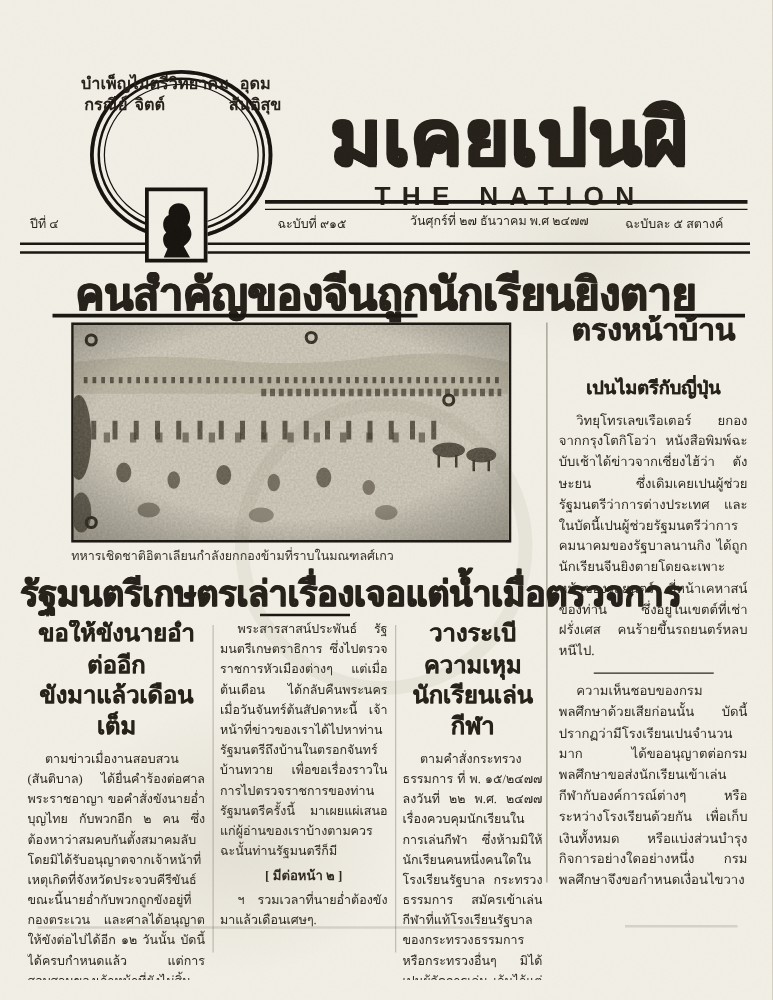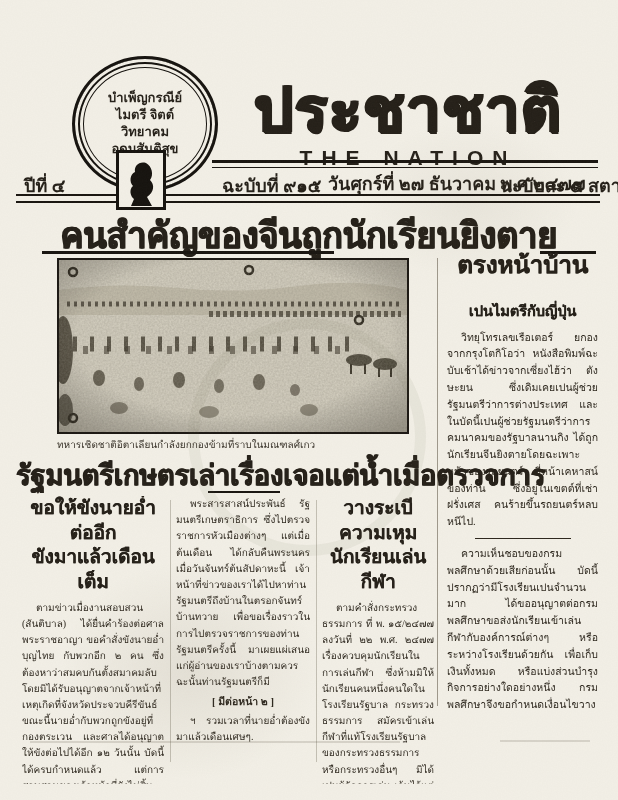--- a/index.html
+++ b/index.html
@@ -6,39 +6,39 @@
   .page{
     position:relative;width:618px;height:800px;margin:0 auto;
     background:#f3f0e7;color:#241f18;overflow:hidden;
     font-family:"Liberation Serif","DejaVu Serif",serif;
   }
   .abs{position:absolute;}
   
   .logo-oval{
     left:72px;top:56px;width:140px;height:130px;border:3px solid #15120e;border-radius:50%;
     box-shadow:inset 0 0 0 3px #f3f0e7,inset 0 0 0 5px #15120e,inset 0 0 0 8px #f3f0e7,inset 0 0 0 9px #15120e;
-    display:flex;flex-direction:column;align-items:center;justify-content:center;
+    display:flex;flex-direction:row;align-items:flex-start;justify-content:center;
     text-align:center;font-weight:bold;font-size:13px;line-height:1.3;z-index:3;background:#f3f0e7;
   }
   .emblem{
     left:116px;top:150px;width:44px;height:54px;background:#f3f0e7;border:3px solid #15120e;z-index:4;
     display:flex;align-items:flex-end;justify-content:center;
   }
   .paper-title{
     left:210px;top:60px;width:396px;text-align:center;font-size:62px;font-weight:bold;
     letter-spacing:1px;white-space:nowrap;
     text-shadow:1.4px 0 currentColor,-1.4px 0 currentColor,0 1px currentColor,1px 1.5px currentColor;
   }
   .paper-sub{
     left:210px;top:146px;width:396px;text-align:center;font-size:21px;font-weight:bold;letter-spacing:9px;
     font-family:"Liberation Sans","DejaVu Sans",sans-serif;
   }
   .ruleA{left:212px;top:160px;width:386px;height:4px;border-top:3px solid #18140f;border-bottom:1px solid #18140f;}
   .ruleB{left:16px;top:194px;width:584px;height:5px;border-top:2px solid #18140f;border-bottom:2px solid #18140f;}
-  .dateline span{position:absolute;font-size:18px;font-weight:bold;white-space:nowrap;}
+  .dateline span{position:absolute;font-size:10px;font-weight:normal;white-space:nowrap;}
   .dl-year{left:24px;top:171px;}
   .dl-issue{left:222px;top:171px;}
   .dl-date{left:328px;top:169px;}
   .dl-price{left:500px;top:171px;}
   
   .headline1{
     left:20px;top:206px;width:578px;text-align:center;font-size:34px;font-weight:bold;white-space:nowrap;
     transform:scaleY(1.08);transform-origin:top;
     text-shadow:0.8px 0 currentColor,-0.8px 0 currentColor;
   }
@@ -94,21 +94,21 @@
     <span>บำเพ็ญกรณีย์</span>
     <span>ไมตรี จิตต์</span>
     <span>วิทยาคม</span>
     <span>อุดมสันติสุข</span>
   </div>
   <div class="abs emblem">
     <svg width="38" height="46" viewBox="0 0 38 46">
       <path d="M24 2 C17 0 12 5 13 11 C8 13 7 21 11 25 C7 28 8 35 12 38 L9 45 L30 45 L25 36 C32 31 33 24 28 19 C32 14 30 5 24 2 Z" fill="#15120e"></path>
     </svg>
   </div>
-  <div class="abs paper-title">ประชาชาติ</div>
+  <div class="abs paper-title">มเคยเปนผิ</div>
   <div class="abs paper-sub">THE NATION</div>
 
   <div class="abs ruleA"></div>
   <div class="dateline">
     <span class="dl-year">ปีที่ ๔</span>
     <span class="dl-issue">ฉะบับที่ ๙๑๕</span>
     <span class="dl-date">วันศุกร์ที่ ๒๗ ธันวาคม พ.ศ ๒๔๗๗</span>
     <span class="dl-price">ฉะบับละ ๕ สตางค์</span>
   </div>
   <div class="abs ruleB"></div>

